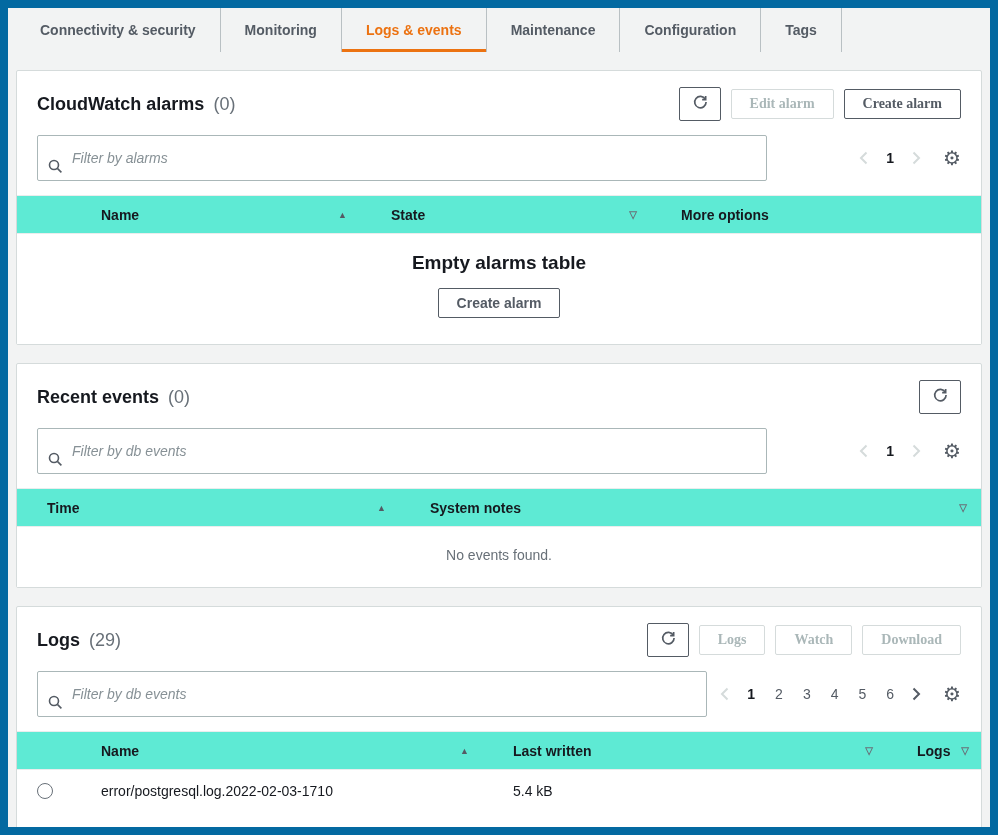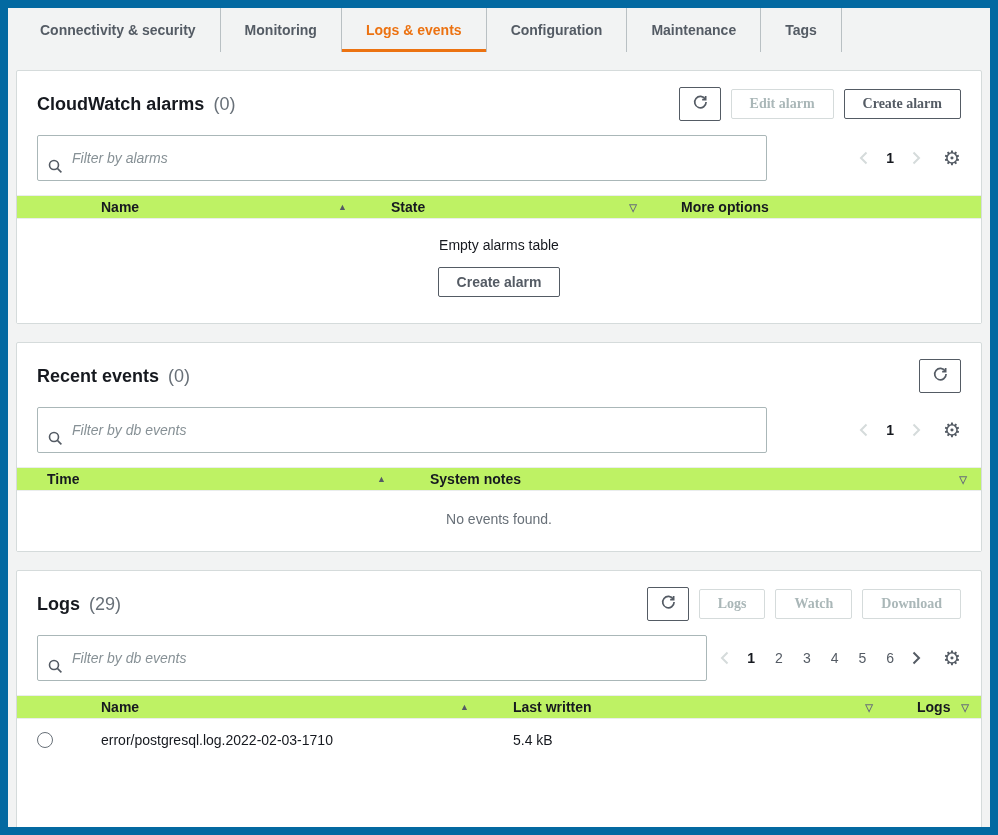--- a/index.html
+++ b/index.html
@@ -68,22 +68,22 @@
   .pager { display:flex; align-items:center; gap:16px; margin-left:auto; }
   .chev { display:flex; align-items:center; cursor:pointer; color:#545b64; }
   .chev.disabled { color:#d5dbdb; cursor:default; }
   .page-num { font-size:14px; color:#545b64; cursor:pointer; padding:0 2px; }
   .page-num.current { font-weight:700; color:#16191f; }
   .gear { font-size:20px; color:#545b64; margin-left:22px; cursor:pointer; line-height:1; }
 
   
   .thead {
     display:grid; align-items:center;
-    height:24px;
-    background:#bef264;
+    height:39px;
+    background:#5eead4;
     border-top:1px solid #eaeded; border-bottom:1px solid #eaeded;
     font-size:14px; font-weight:700; color:#16191f;
   }
   .th { display:flex; align-items:center; justify-content:space-between; padding:0 16px 0 28px; }
   .th.no-pad { padding:0; }
   .sort-icon { font-size:9px; color:#545b64; margin-left:8px; }
   .filter-icon { font-size:10px; color:#687078; margin-left:8px; }
 
   .alarms-grid { grid-template-columns:56px 290px 290px 1fr; }
   .events-grid { grid-template-columns:383px 1fr; }
@@ -100,34 +100,34 @@
   .tr:last-child { border-bottom:none; }
   .td { padding-left:28px; white-space:nowrap; overflow:hidden; }
   .td-sel { display:flex; justify-content:center; padding:0; }
   .radio {
     width:16px; height:16px; border-radius:50%;
     border:1px solid #687078; background:#fff; display:inline-block; cursor:pointer;
   }
 
   
   .empty { text-align:center; padding:18px 0 26px; background:#fff; }
-  .empty-title { font-size:14px; font-weight:400; color:#16191f; margin-bottom:14px; }
+  .empty-title { font-size:19px; font-weight:700; color:#16191f; margin-bottom:14px; }
   .empty-text { font-size:14px; color:#687078; padding:20px 0 24px; text-align:center; background:#fff; }
 </style>
 </head>
 <body>
 
 <div class="screen">
 
   <div class="tabbar">
     <div class="tab">Connectivity &amp; security</div>
     <div class="tab">Monitoring</div>
     <div class="tab active">Logs &amp; events</div>
+    <div class="tab">Maintenance</div>
     <div class="tab">Configuration</div>
-    <div class="tab">Maintenance</div>
     <div class="tab">Tags</div>
   </div>
 
   <section class="panel">
     <div class="panel-header">
       <h2 class="panel-title">
         <span>CloudWatch alarms</span>
         <span class="count">(0)</span>
       </h2>
       <div class="actions">

